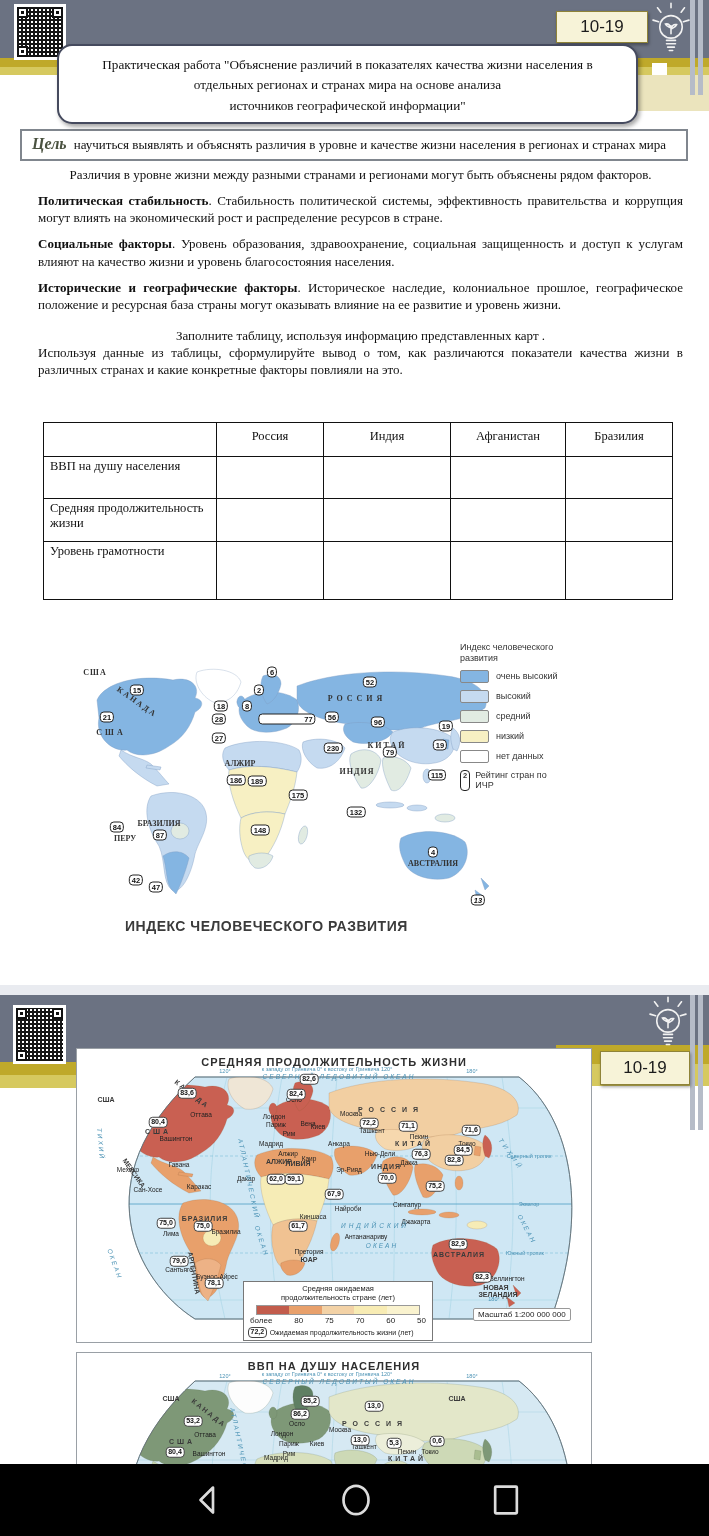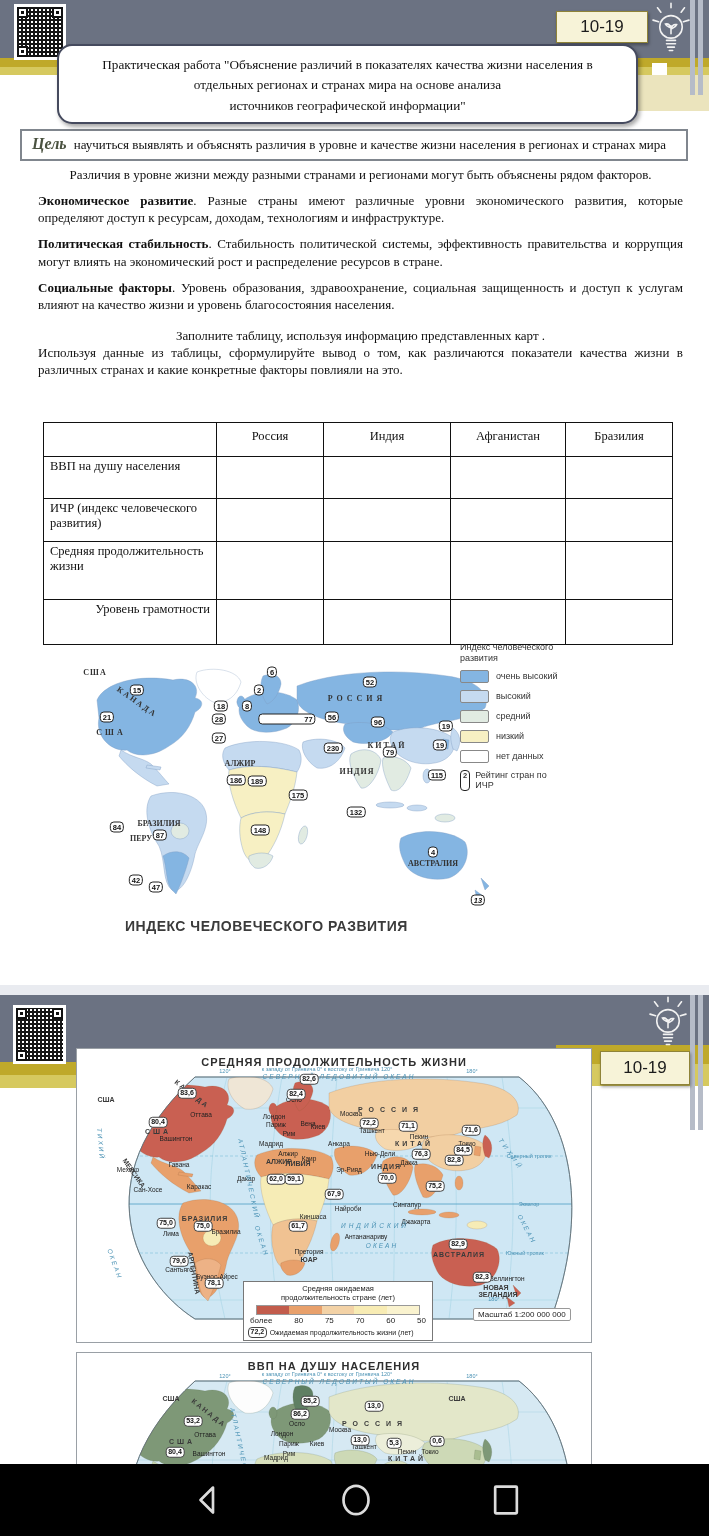--- a/index.html
+++ b/index.html
@@ -177,23 +177,23 @@
     <div class="title-box">
       <div>Практическая работа "Объяснение различий в показателях качества жизни населения в</div>
       <div>отдельных регионах и странах мира на основе анализа</div>
       <div>источников географической информации"</div>
     </div>
 
     <div class="goal-box"><span class="goal-word">Цель</span><span>научиться выявлять и объяснять различия в уровне и качестве жизни населения в регионах и странах мира</span></div>
 
     <div class="content">
         <p class="para first">Различия в уровне жизни между разными странами и регионами могут быть объяснены рядом факторов.</p>
-        <p class="para"><b>Экономическое развитие</b>. Разные страны имеют различные уровни экономического развития, которые определяют доступ к ресурсам, доходам, технологиям и инфраструктуре.</p>
         <p class="para"><b>Политическая стабильность</b>. Стабильность политической системы, эффективность правительства и коррупция могут влиять на экономический рост и распределение ресурсов в стране.</p>
         <p class="para"><b>Социальные факторы</b>. Уровень образования, здравоохранение, социальная защищенность и доступ к услугам влияют на качество жизни и уровень благосостояния населения.</p>
+        <p class="para"><b>Исторические и географические факторы</b>. Историческое наследие, колониальное прошлое, географическое положение и ресурсная база страны могут оказывать влияние на ее развитие и уровень жизни.</p>
         <p class="instr instr-gap first">Заполните таблицу, используя информацию представленных карт .</p>
         <p class="instr">Используя данные из таблицы, сформулируйте вывод о том, как различаются показатели качества жизни в различных странах и какие конкретные факторы повлияли на это.</p>
       </div>
 
     <table class="cmp-table">
       <colgroup>
           <col style="width:173px">
           <col style="width:107px">
           <col style="width:127px">
           <col style="width:115px">
@@ -204,27 +204,20 @@
             <th></th>
             <th>Россия</th>
             <th>Индия</th>
             <th>Афганистан</th>
             <th>Бразилия</th>
           </tr>
         </thead>
       <tbody>
           <tr>
             <td>ВВП на душу населения</td>
-            <td></td>
-            <td></td>
-            <td></td>
-            <td></td>
-          </tr>
-          <tr>
-            <td>ИЧР (индекс человеческого развития)</td>
             <td></td>
             <td></td>
             <td></td>
             <td></td>
           </tr>
           <tr>
             <td>Средняя продолжительность жизни</td>
             <td></td>
             <td></td>
             <td></td>
@@ -308,21 +301,21 @@
         </div>
       <div class="map-layer">
           <span class="country-label" style="left: 50px; top: 30px; transform: translate(-50%, -50%); letter-spacing: 1px;">США</span>
           <span class="country-label" style="left: 92px; top: 60px; transform: translate(-50%, -50%) rotate(35deg); letter-spacing: 2px;">КАНАДА</span>
           <span class="country-label" style="left: 66px; top: 90px; transform: translate(-50%, -50%); letter-spacing: 3px;">США</span>
           <span class="country-label" style="left: 312px; top: 56px; transform: translate(-50%, -50%); letter-spacing: 4px;">РОССИЯ</span>
           <span class="country-label" style="left: 342px; top: 103px; transform: translate(-50%, -50%); letter-spacing: 2px;">КИТАЙ</span>
           <span class="country-label" style="left: 312px; top: 129px; transform: translate(-50%, -50%); letter-spacing: 1px;">ИНДИЯ</span>
           <span class="country-label" style="left: 195px; top: 121px; transform: translate(-50%, -50%);">АЛЖИР</span>
           <span class="country-label" style="left: 114px; top: 181px; transform: translate(-50%, -50%);">БРАЗИЛИЯ</span>
-          <span class="country-label" style="left: 80px; top: 196px; transform: translate(-50%, -50%); margin-left: 16px;">ПЕРУ</span>
+          <span class="country-label" style="left: 80px; top: 196px; transform: translate(-50%, -50%);">ПЕРУ</span>
           <span class="country-label" style="left: 388px; top: 221px; transform: translate(-50%, -50%);">АВСТРАЛИЯ</span>
         </div>
 
       <div class="hdi-legend">
         <div class="lg-title">Индекс человеческого развития</div>
         <div>
             <div class="lg-row">
               <span class="lg-swatch" style="background: rgb(132, 181, 226);"></span>
               <span class="lg-label">очень высокий</span>
             </div>

